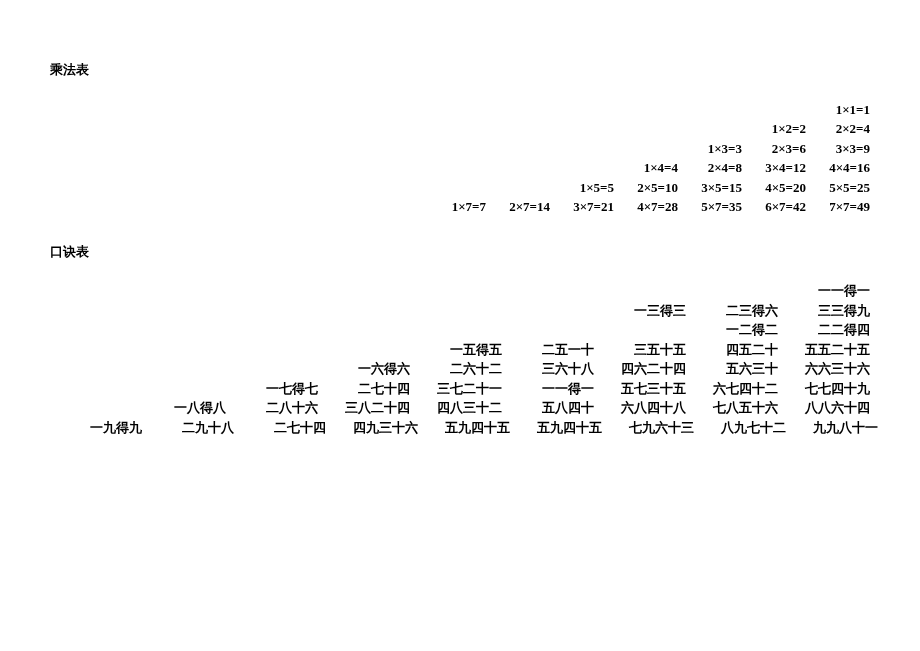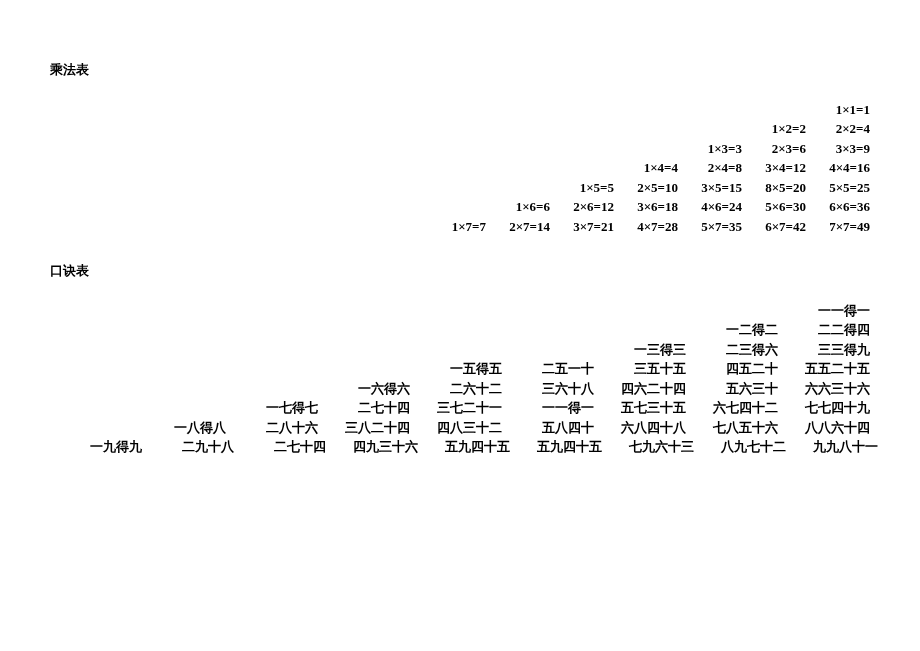--- a/index.html
+++ b/index.html
@@ -35,29 +35,28 @@
 </head>
 <body>
 
 <div class="heading">乘法表</div>
 
 <div class="table-block" id="mult-table">
     <div class="row"><span class="cell">1×1=1</span></div>
     <div class="row"><span class="cell">1×2=2</span><span class="cell">2×2=4</span></div>
     <div class="row"><span class="cell">1×3=3</span><span class="cell">2×3=6</span><span class="cell">3×3=9</span></div>
     <div class="row"><span class="cell">1×4=4</span><span class="cell">2×4=8</span><span class="cell">3×4=12</span><span class="cell">4×4=16</span></div>
-    <div class="row"><span class="cell">1×5=5</span><span class="cell">2×5=10</span><span class="cell">3×5=15</span><span class="cell">8×5=20</span><span class="cell">5×5=25</span></div>
-    <div class="row"><span class="cell">1×6=6</span><span class="cell">2×6=12</span><span class="cell">3×6=18</span><span class="cell">4×6=24</span><span class="cell">5×6=30</span><span class="cell">6×6=36</span></div>
+    <div class="row"><span class="cell">1×5=5</span><span class="cell">2×5=10</span><span class="cell">3×5=15</span><span class="cell">4×5=20</span><span class="cell">5×5=25</span></div>
     <div class="row"><span class="cell">1×7=7</span><span class="cell">2×7=14</span><span class="cell">3×7=21</span><span class="cell">4×7=28</span><span class="cell">5×7=35</span><span class="cell">6×7=42</span><span class="cell">7×7=49</span></div>
   </div>
 
 <div class="heading">口诀表</div>
 
 <div class="table-block" id="koujue-table">
     <div class="row"><span class="cell-cn">一一得一</span></div>
+    <div class="row"><span class="cell-cn">一三得三</span><span class="cell-cn">二三得六</span><span class="cell-cn">三三得九</span></div>
     <div class="row"><span class="cell-cn">一二得二</span><span class="cell-cn">二二得四</span></div>
-    <div class="row"><span class="cell-cn">一三得三</span><span class="cell-cn">二三得六</span><span class="cell-cn">三三得九</span></div>
     <div class="row"><span class="cell-cn">一五得五</span><span class="cell-cn">二五一十</span><span class="cell-cn">三五十五</span><span class="cell-cn">四五二十</span><span class="cell-cn">五五二十五</span></div>
     <div class="row"><span class="cell-cn">一六得六</span><span class="cell-cn">二六十二</span><span class="cell-cn">三六十八</span><span class="cell-cn">四六二十四</span><span class="cell-cn">五六三十</span><span class="cell-cn">六六三十六</span></div>
     <div class="row"><span class="cell-cn">一七得七</span><span class="cell-cn">二七十四</span><span class="cell-cn">三七二十一</span><span class="cell-cn">一一得一</span><span class="cell-cn">五七三十五</span><span class="cell-cn">六七四十二</span><span class="cell-cn">七七四十九</span></div>
     <div class="row"><span class="cell-cn">一八得八</span><span class="cell-cn">二八十六</span><span class="cell-cn">三八二十四</span><span class="cell-cn">四八三十二</span><span class="cell-cn">五八四十</span><span class="cell-cn">六八四十八</span><span class="cell-cn">七八五十六</span><span class="cell-cn">八八六十四</span></div>
     <div class="row"><span class="cell-cn">一九得九</span><span class="cell-cn">二九十八</span><span class="cell-cn">二七十四</span><span class="cell-cn">四九三十六</span><span class="cell-cn">五九四十五</span><span class="cell-cn">五九四十五</span><span class="cell-cn">七九六十三</span><span class="cell-cn">八九七十二</span><span class="cell-cn">九九八十一</span></div>
   </div>
 
 </body></html>

